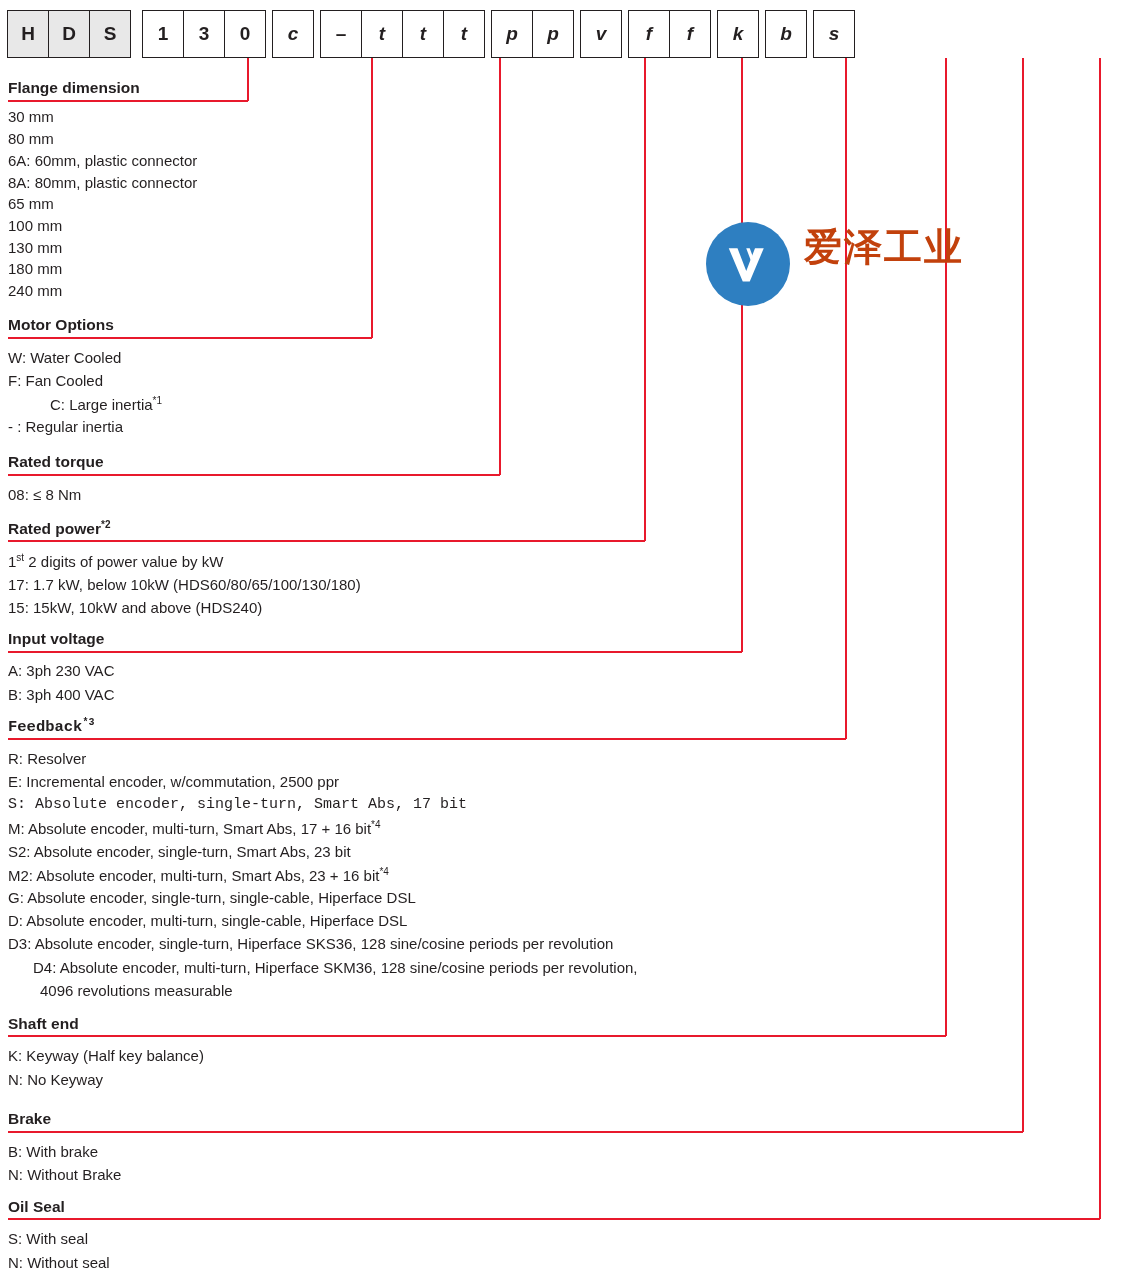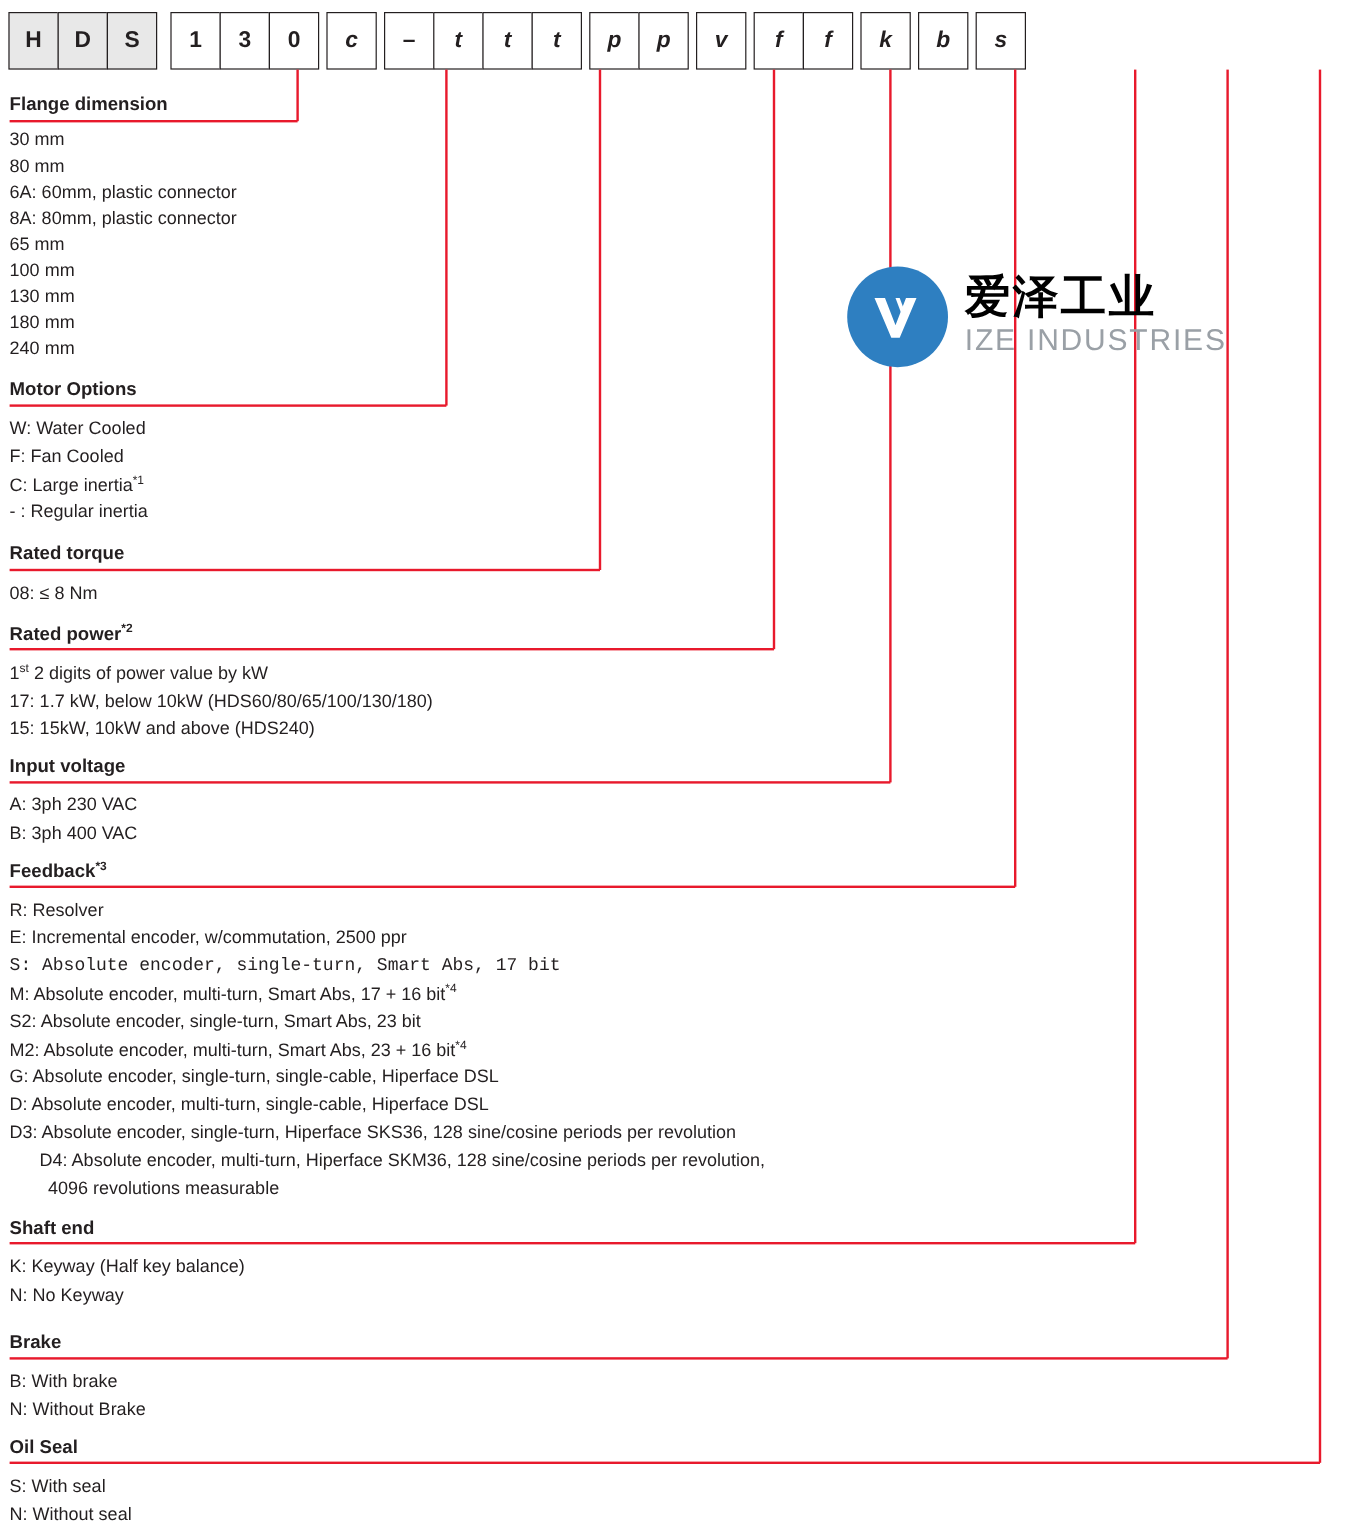--- a/index.html
+++ b/index.html
@@ -58,21 +58,21 @@
   #wm { position:absolute; left:706px; top:222px; width:346px; height:84px; }
   #wm .mark {
     position:absolute; left:0; top:0; width:84px; height:84px;
     border-radius:50%;
     background:#2e7fc1;
     display:flex; align-items:center; justify-content:center;
   }
   #wm .mark svg { width:56px; height:56px; display:block; }
   #wm .cn {
     position:absolute; left:98px; top:0px;
-    font-size:38px; font-weight:bold; color:#000000; letter-spacing:2px;
+    font-size:38px; font-weight:bold; color:#c2410c; letter-spacing:2px;
     font-family:"DejaVu Sans", sans-serif;
   }
   #wm .en {
     position:absolute; left:98px; top:48px;
     font-size:25px; color:#9aa0a6; letter-spacing:1.5px;
   }
 </style>
 </head>
 <body>
 
@@ -161,36 +161,36 @@
 <div class="line" style="top:174px;">8A: 80mm, plastic connector</div>
 <div class="line" style="top:195px;">65 mm</div>
 <div class="line" style="top:217px;">100 mm</div>
 <div class="line" style="top:239px;">130 mm</div>
 <div class="line" style="top:260px;text-align:right;">180 mm</div>
 <div class="line" style="top:282px;">240 mm</div>
 
 <div class="sect" style="top:316px;">Motor Options</div>
 <div class="line" style="top:349px;">W: Water Cooled</div>
 <div class="line" style="top:372px;">F:  Fan Cooled</div>
-<div class="line" style="top:395px;">C: Large inertia<sup>*1</sup></div>
+<div class="line" style="top:395px;margin-left:42px;">C: Large inertia<sup>*1</sup></div>
 <div class="line" style="top:418px;">- : Regular inertia</div>
 
 <div class="sect" style="top:453px;">Rated torque</div>
 <div class="line" style="top:486px;">08: ≤ 8 Nm</div>
 
 <div class="sect" style="top:519px;">Rated power<sup>*2</sup></div>
 <div class="line" style="top:552px;">1<sup>st</sup> 2 digits of power value by kW</div>
 <div class="line" style="top:576px;">17: 1.7 kW, below 10kW (HDS60/80/65/100/130/180)</div>
 <div class="line" style="top:599px;">15: 15kW, 10kW and above (HDS240)</div>
 
 <div class="sect" style="top:630px;">Input voltage</div>
 <div class="line" style="top:662px;">A: 3ph 230 VAC</div>
 <div class="line" style="top:686px;">B: 3ph 400 VAC</div>
 
-<div class="sect" style="top:717px;">Feedback<sup>*3</sup></div>
+<div class="sect" style="top:717px;font-family:Liberation Mono, monospace;">Feedback<sup>*3</sup></div>
 <div class="line" style="top:750px;">R: Resolver</div>
 <div class="line" style="top:773px;">E: Incremental encoder, w/commutation, 2500 ppr</div>
 <div class="line" style="top:796px;font-family:Liberation Mono, monospace;">S: Absolute encoder, single-turn, Smart Abs, 17 bit</div>
 <div class="line" style="top:819px;">M: Absolute encoder, multi-turn, Smart Abs, 17 + 16 bit<sup>*4</sup></div>
 <div class="line" style="top:843px;">S2: Absolute encoder, single-turn, Smart Abs, 23 bit</div>
 <div class="line" style="top:866px;">M2: Absolute encoder, multi-turn, Smart Abs, 23 + 16 bit<sup>*4</sup></div>
 <div class="line" style="top:889px;">G: Absolute encoder, single-turn, single-cable, Hiperface DSL</div>
 <div class="line" style="top:912px;">D: Absolute encoder, multi-turn, single-cable, Hiperface DSL</div>
 <div class="line" style="top:935px;">D3: Absolute encoder, single-turn, Hiperface SKS36, 128 sine/cosine periods per revolution</div>
 <div class="line" style="top:959px;margin-left:25px;">D4: Absolute encoder, multi-turn, Hiperface SKM36, 128 sine/cosine periods per revolution,</div>
@@ -209,14 +209,13 @@
 <div class="line" style="top:1254px;">N: Without seal</div>
 
 <div id="wm">
   <div class="mark">
     <svg viewBox="0 0 64 64" aria-hidden="true">
       <path d="M10 14 L20 14 L30 40 L40 14 L50 14 L34 52 L26 52 Z" fill="#ffffff"></path>
       <path d="M30 14 L34 14 L40 30 L36 30 Z" fill="#ffffff"></path>
     </svg>
   </div>
   <div class="cn">爱泽工业</div>
-  <div class="en">IZE INDUSTRIES</div>
 </div>
 
 </body></html>

